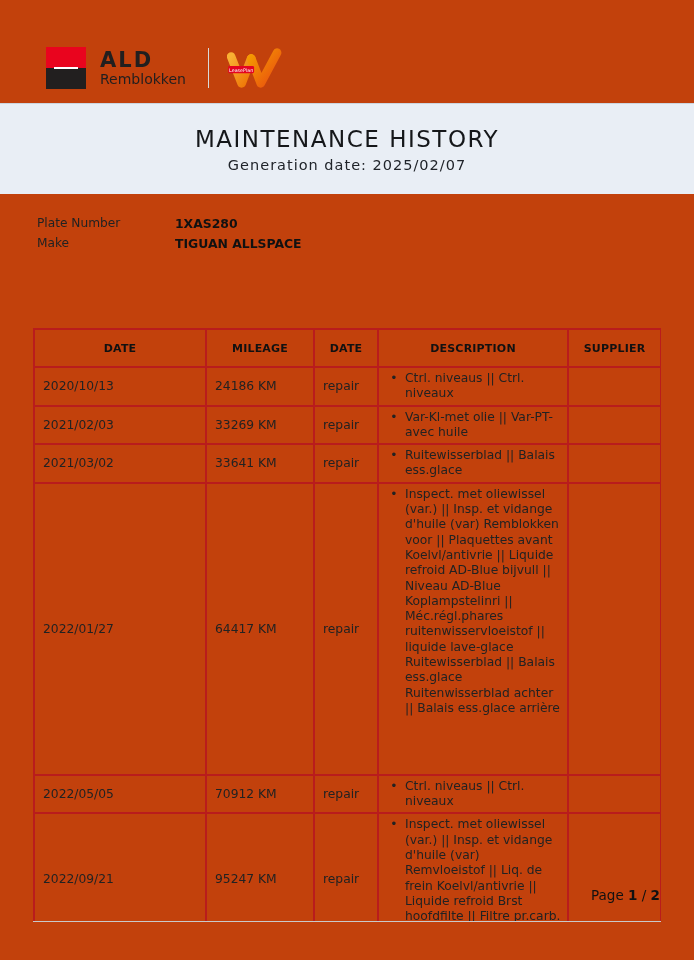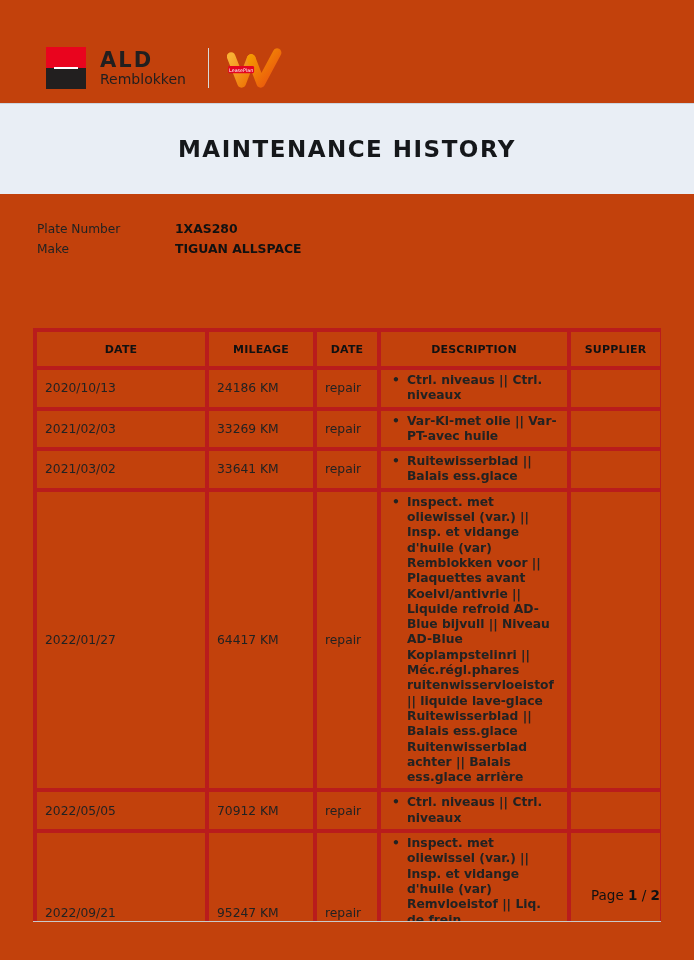--- a/index.html
+++ b/index.html
@@ -24,42 +24,42 @@
   .ald-sub  { font-size: 14px; font-weight: 500; color: #221f1f; line-height: 16px; }
   .logo-divider { width: 1px; height: 40px; background: #d9d9d9; margin: 0 18px 0 22px; }
   .lp-logo { width: 58px; height: 46px; }
 
   
   .band {
     position: absolute; top: 103px; left: 0; width: 694px; height: 91px;
     background: #e9eef5; border-top: 1px solid #ccd5df;
     display: flex; flex-direction: column; align-items: center; justify-content: center;
   }
-  .band-title { font-size: 23px; font-weight: 700; letter-spacing: 1.5px; color: #15171a; }
+  .band-title { font-size: 23px; font-weight: 400; letter-spacing: 1.5px; color: #15171a; }
   .band-subtitle { font-size: 14.5px; letter-spacing: 1px; color: #20242a; margin-top: 5px; }
 
   
   .vehicle { position: absolute; top: 216px; left: 37px; }
-  .v-row { display: flex; height: 20px; align-items: flex-end; }
+  .v-row { display: flex; height: 20px; align-items: flex-start; }
   .v-label { width: 138px; font-size: 12.2px; color: #222; }
   .v-value { font-size: 12.4px; font-weight: bold; color: #111; }
 
   
   .table-wrap {
     position: absolute; top: 328px; left: 33px; width: 628px; height: 594px;
     overflow: hidden; border-bottom: 1px solid #c9c9c9;
   }
   table { border-collapse: collapse; width: 627px; table-layout: fixed; }
-  th, td { border: 4px solid #b91c1c; }
+  th, td { border: 2px solid #b91c1c; }
   th {
     height: 38px; font-size: 11px; font-weight: bold; color: #111;
     text-align: center; vertical-align: middle; letter-spacing: 0.2px;
   }
   td { font-size: 12.3px; color: #222; vertical-align: middle; padding: 2px 8px; }
-  td.c-desc { vertical-align: top; padding: 3px 6px 3px 4px; font-weight: bold; }
+  td.c-desc { vertical-align: top; padding: 3px 6px 3px 4px; }
   tr.h32 > td { height: 32px; }
   tr.h292 > td { height: 292px; }
   .bullet-item { display: flex; line-height: 15.3px; }
   .bullet-item .bullet { width: 22px; text-align: center; flex: 0 0 auto; }
   .bullet-item .bullet::before { content: "\2022"; }
   .bullet-item .btext { width: 158px; word-wrap: break-word; }
 
   
   .footer {
     position: absolute; top: 887px; right: 34px;
@@ -96,20 +96,21 @@
       </defs>
       <path d="M4 12 L15 40 L25 14" fill="none" stroke="url(#lpg1)" stroke-width="9" stroke-linecap="round" stroke-linejoin="round"></path>
       <path d="M25 14 L35 40 L52 8" fill="none" stroke="url(#lpg2)" stroke-width="9" stroke-linecap="round" stroke-linejoin="round"></path>
       <rect x="1" y="22" width="27" height="7.5" rx="1.5" fill="#e40421"></rect>
       <text x="14.5" y="27.8" text-anchor="middle" font-size="5" fill="#ffffff" font-family="DejaVu Sans, sans-serif">LeasePlan</text>
     </svg>
   </div>
 
   <div class="band">
     <div class="band-title">MAINTENANCE HISTORY</div>
+    <div class="band-subtitle">Generation date: 2025/02/07</div>
   </div>
 
   <div class="vehicle">
     <div class="v-row">
       <div class="v-label">Plate Number</div>
       <div class="v-value">1XAS280</div>
     </div>
     <div class="v-row">
       <div class="v-label">Make</div>
       <div class="v-value">TIGUAN ALLSPACE</div>

